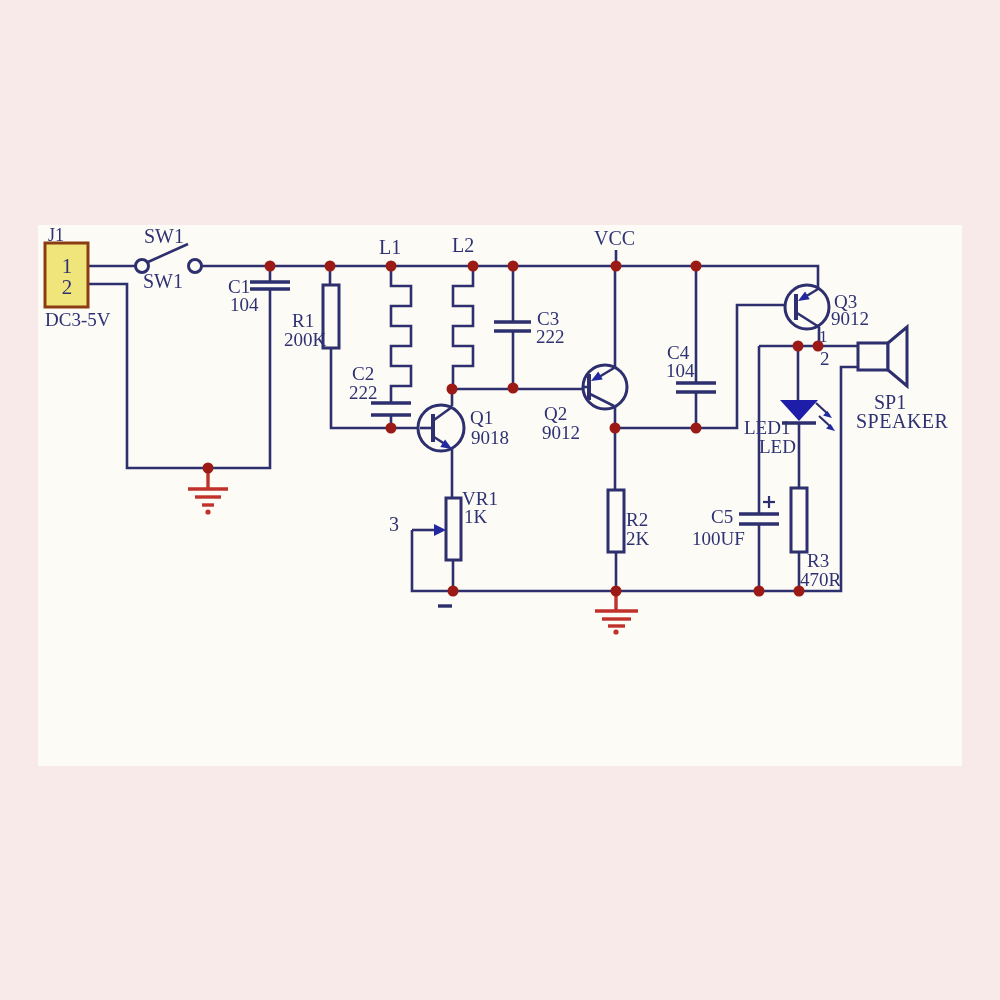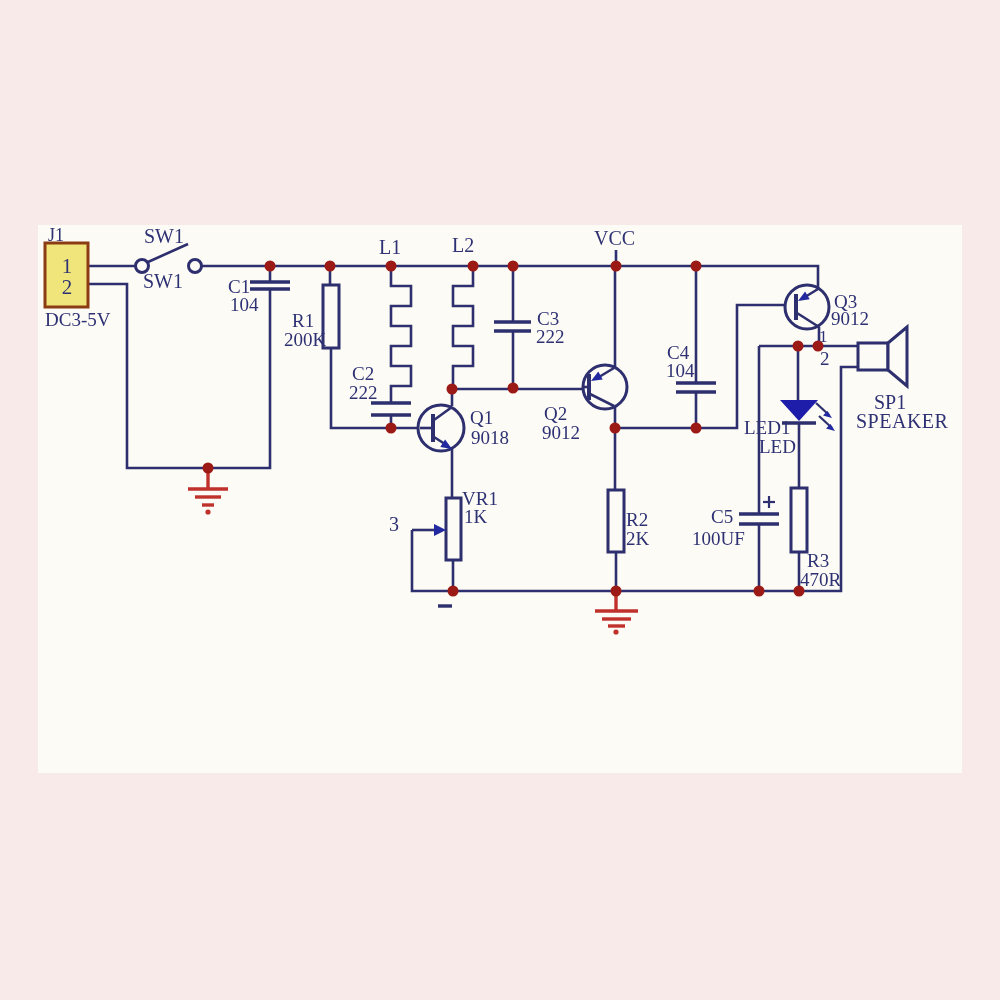--- a/index.html
+++ b/index.html
@@ -1,16 +1,16 @@
 <!DOCTYPE html>
 <html><head>
 <meta charset="utf-8">
 <style>
   html,body{margin:0;padding:0;background:#f7eae8;}
-  .canvas{position:relative;width:1000px;height:1000px;background:#f0abfc;overflow:hidden;
+  .canvas{position:relative;width:1000px;height:766px;background:#f0abfc;overflow:hidden;
           font-family:"Liberation Serif", serif;}
   svg text{font-family:"Liberation Serif", serif; fill:#2e3173;}
   .wire{stroke:#2d2f6e;stroke-width:2.6;fill:none;}
   .plate{stroke:#2d2f6e;stroke-width:3.6;fill:none;}
   .boxpart{stroke:#2d2f6e;stroke-width:3;fill:#fcfbf5;}
   .gnd{stroke:#c0312b;stroke-width:3.4;fill:none;}
   .dot{fill:#9c1a15;stroke:none;}
   .arrowfill{fill:#2228a0;stroke:none;}
   .thin{stroke:#2d2f6e;stroke-width:2.2;fill:none;}
 </style>

